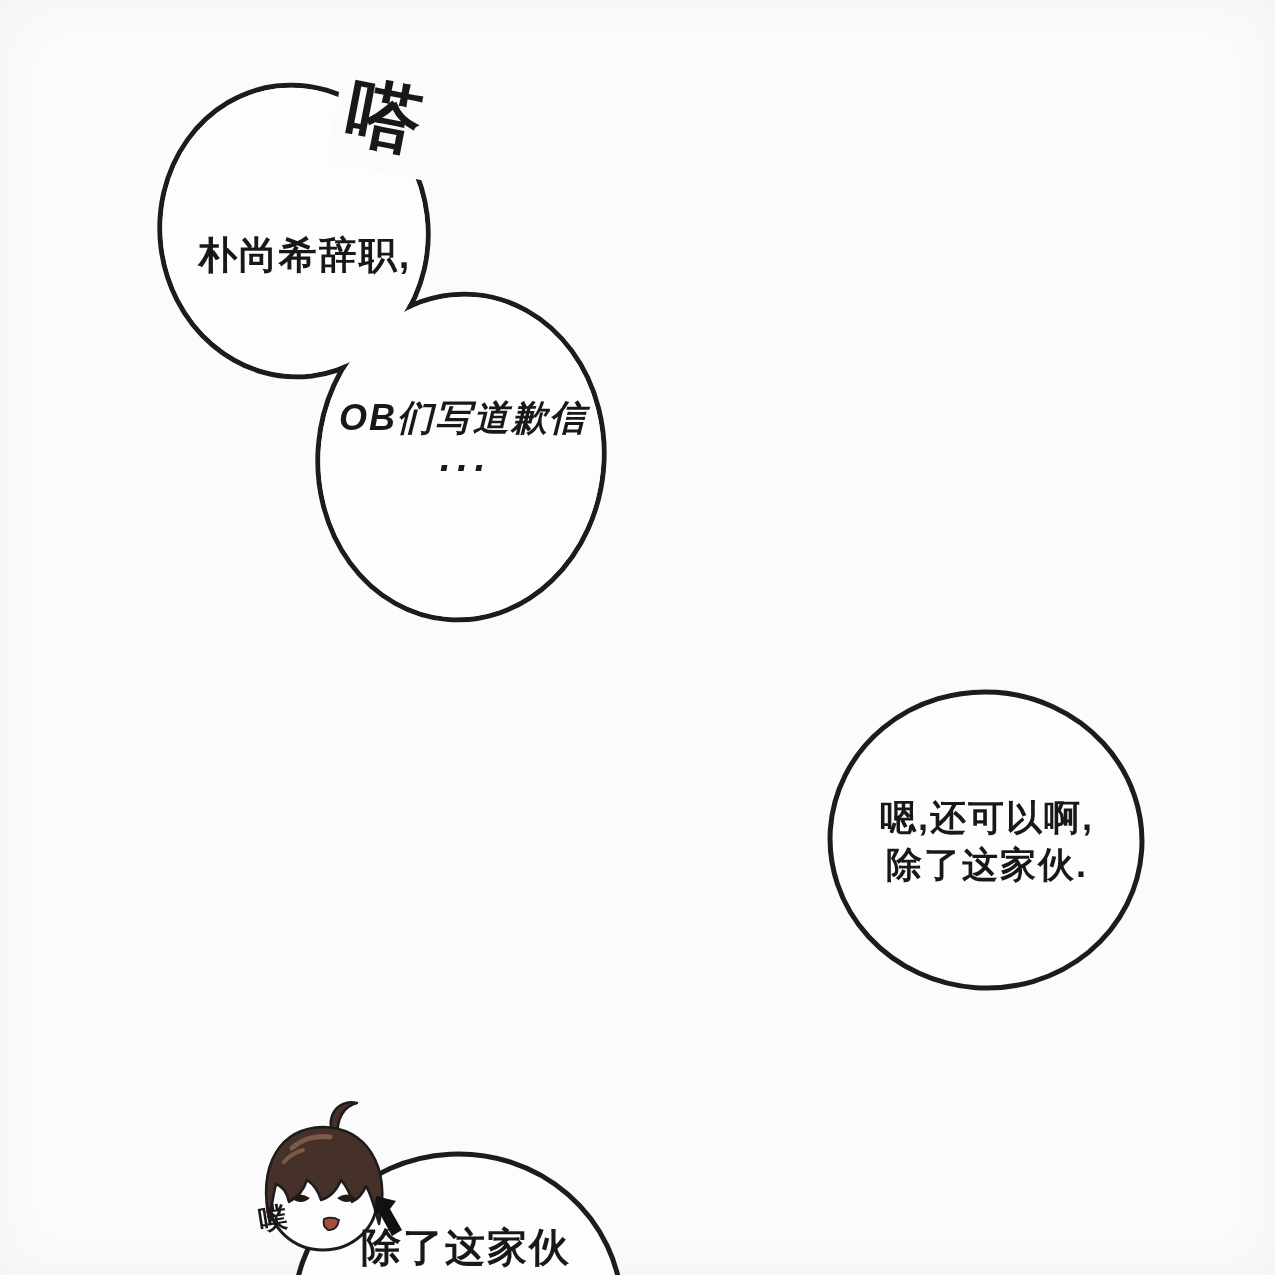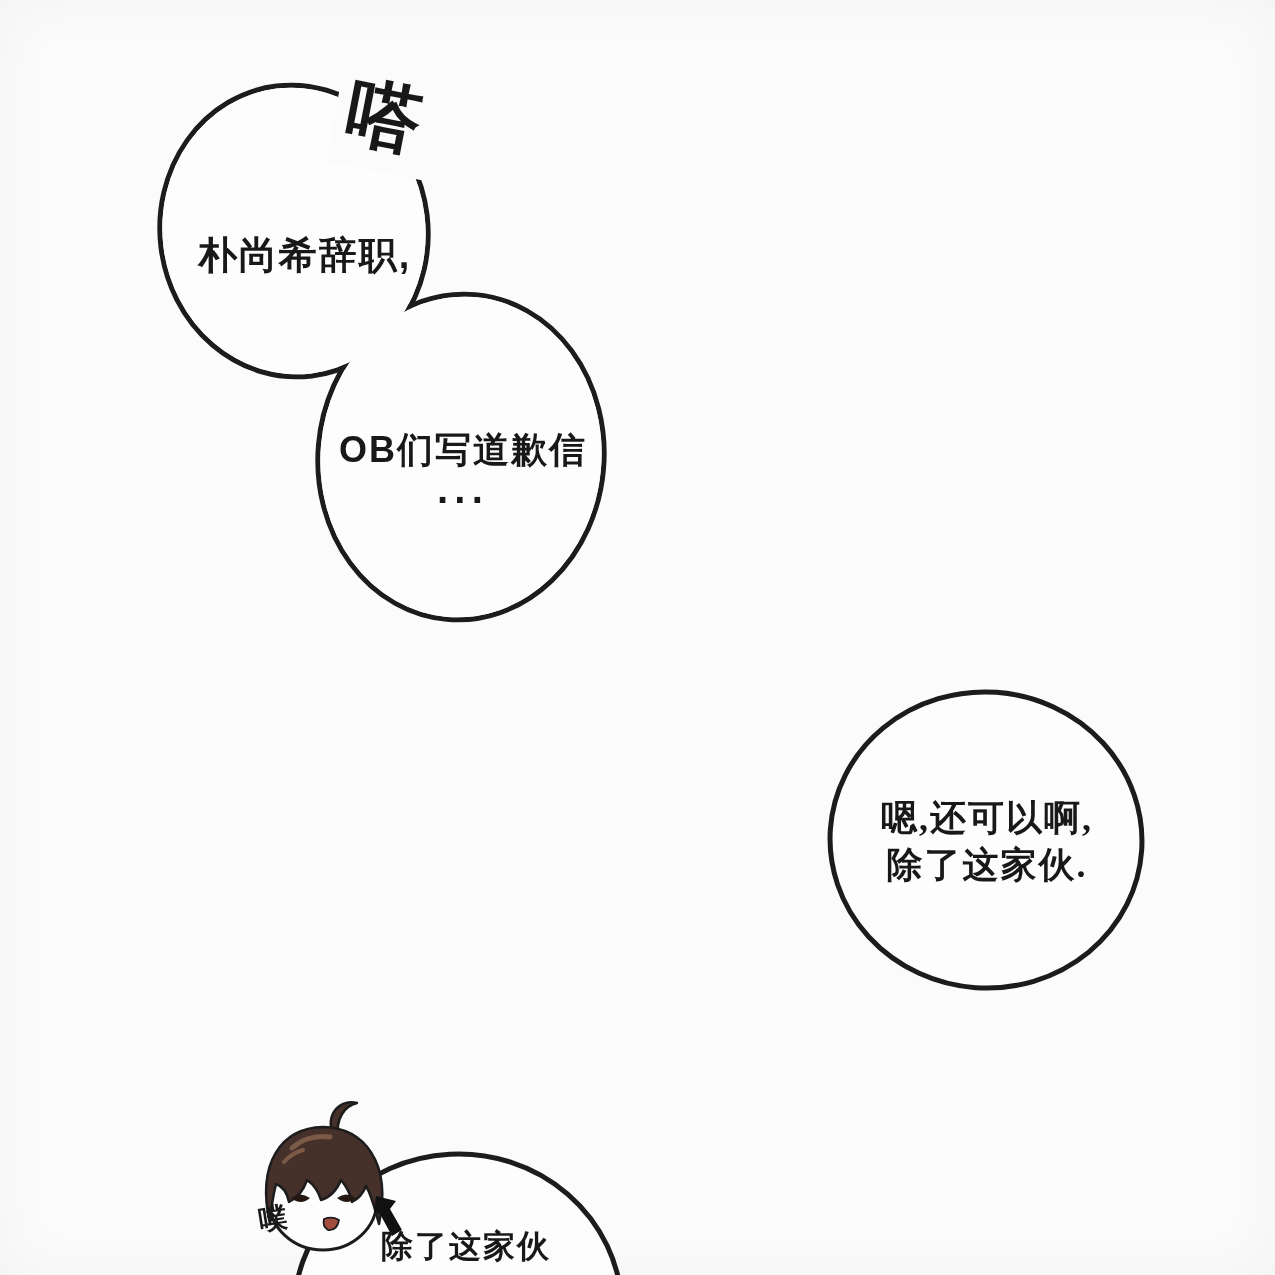--- a/index.html
+++ b/index.html
@@ -23,24 +23,24 @@
     position: absolute;
     transform: translate(-50%, -50%);
     text-align: center;
     font-weight: 700;
     letter-spacing: 2px;
     line-height: 1.3;
     white-space: nowrap;
     color: #181818;
   }
   .t-b1 { left: 305px; top: 228px; font-size: 38px; margin-top: 28px; }
-  .t-b2 { left: 463px; top: 476px; font-size: 36px; }
+  .t-b2 { left: 463px; top: 444px; font-size: 36px; font-style: italic; }
   .t-b2 .line2 { font-size: 40px; letter-spacing: 4px; }
-  .t-b3 { left: 987px; top: 842px; font-size: 36px; font-family: Liberation Serif, serif; }
-  .t-b4 { left: 466px; top: 1247px; font-size: 32px; }
+  .t-b3 { left: 987px; top: 842px; font-size: 36px; }
+  .t-b4 { left: 466px; top: 1247px; font-size: 40px; }
   .sfx-top {
     position: absolute;
     left: 384px; top: 118px;
     transform: translate(-50%, -50%) rotate(11deg);
     font-size: 74px;
     font-weight: 700;
     background: #fbfbfb;      
     padding: 4px 12px;
   }
   .sfx-bottom {

